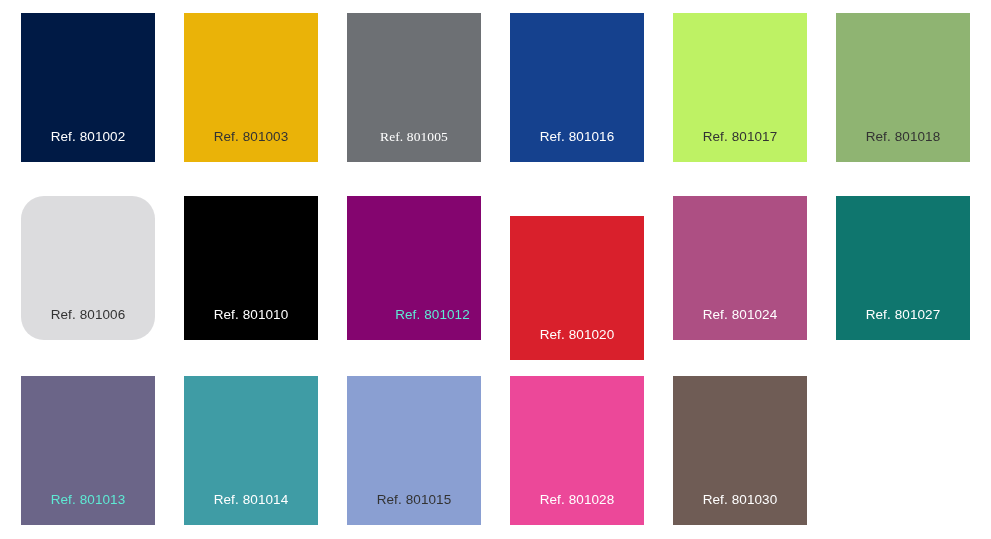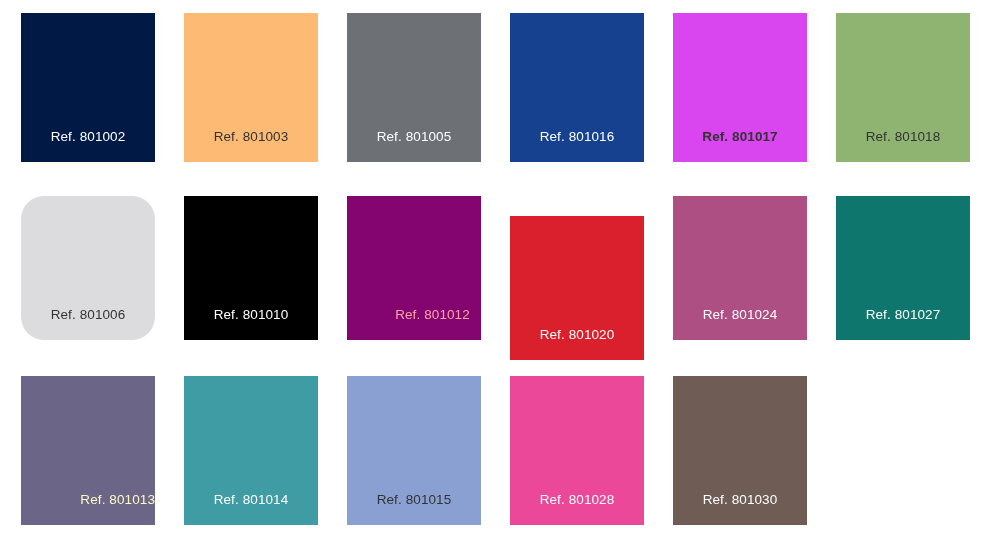--- a/index.html
+++ b/index.html
@@ -70,59 +70,59 @@
   }
 </style>
 </head>
 <body>
 
 <div id="swatch-grid">
     <div class="swatch-row row-0">
       <div class="swatch-cell" style="background: rgb(0, 26, 69);">
         <span class="swatch-label" style="color: rgb(255, 255, 255);">Ref. 801002</span>
       </div>
-      <div class="swatch-cell" style="background: #fdba74;">
+      <div class="swatch-cell" style="background: #eab308;">
         <span class="swatch-label" style="color: rgb(51, 51, 51);">Ref. 801003</span>
       </div>
       <div class="swatch-cell" style="background: rgb(109, 112, 116);">
-        <span class="swatch-label" style="color: rgb(255, 255, 255);">Ref. 801005</span>
+        <span class="swatch-label" style="color: rgb(255, 255, 255); font-family: Liberation Serif, serif;">Ref. 801005</span>
       </div>
       <div class="swatch-cell" style="background: rgb(21, 65, 142);">
         <span class="swatch-label" style="color: rgb(255, 255, 255);">Ref. 801016</span>
       </div>
-      <div class="swatch-cell" style="background: #d946ef; font-weight: bold;">
+      <div class="swatch-cell" style="background: #bef264;">
         <span class="swatch-label" style="color: rgb(51, 51, 51);">Ref. 801017</span>
       </div>
       <div class="swatch-cell" style="background: rgb(143, 180, 114);">
         <span class="swatch-label" style="color: rgb(51, 51, 51);">Ref. 801018</span>
       </div>
     </div>
     <div class="swatch-row row-1">
       <div class="swatch-cell" style="background: rgb(220, 220, 222); border-radius: 23px;">
         <span class="swatch-label" style="color: rgb(51, 51, 51);">Ref. 801006</span>
       </div>
       <div class="swatch-cell" style="background: rgb(0, 0, 0);">
         <span class="swatch-label" style="color: rgb(255, 255, 255);">Ref. 801010</span>
       </div>
       <div class="swatch-cell" style="background: rgb(132, 5, 111);">
-        <span class="swatch-label" style="color: #fca5a5; padding-left: 37px;">Ref. 801012</span>
+        <span class="swatch-label" style="color: #5eead4; padding-left: 37px;">Ref. 801012</span>
       </div>
       <div class="swatch-cell" style="background: rgb(217, 32, 44); margin-top: 20px;">
         <span class="swatch-label" style="color: rgb(255, 255, 255);">Ref. 801020</span>
       </div>
       <div class="swatch-cell" style="background: rgb(173, 79, 131);">
         <span class="swatch-label" style="color: rgb(255, 255, 255);">Ref. 801024</span>
       </div>
       <div class="swatch-cell" style="background: #0f766e;">
         <span class="swatch-label" style="color: rgb(255, 255, 255);">Ref. 801027</span>
       </div>
     </div>
     <div class="swatch-row row-2">
       <div class="swatch-cell" style="background: rgb(107, 101, 136);">
-        <span class="swatch-label" style="color: #fef9c3; text-align: right;">Ref. 801013</span>
+        <span class="swatch-label" style="color: #5eead4;">Ref. 801013</span>
       </div>
       <div class="swatch-cell" style="background: rgb(63, 156, 165);">
         <span class="swatch-label" style="color: rgb(255, 255, 255);">Ref. 801014</span>
       </div>
       <div class="swatch-cell" style="background: rgb(138, 159, 210);">
         <span class="swatch-label" style="color: rgb(51, 51, 51);">Ref. 801015</span>
       </div>
       <div class="swatch-cell" style="background: #ec4899;">
         <span class="swatch-label" style="color: rgb(255, 255, 255);">Ref. 801028</span>
       </div>

